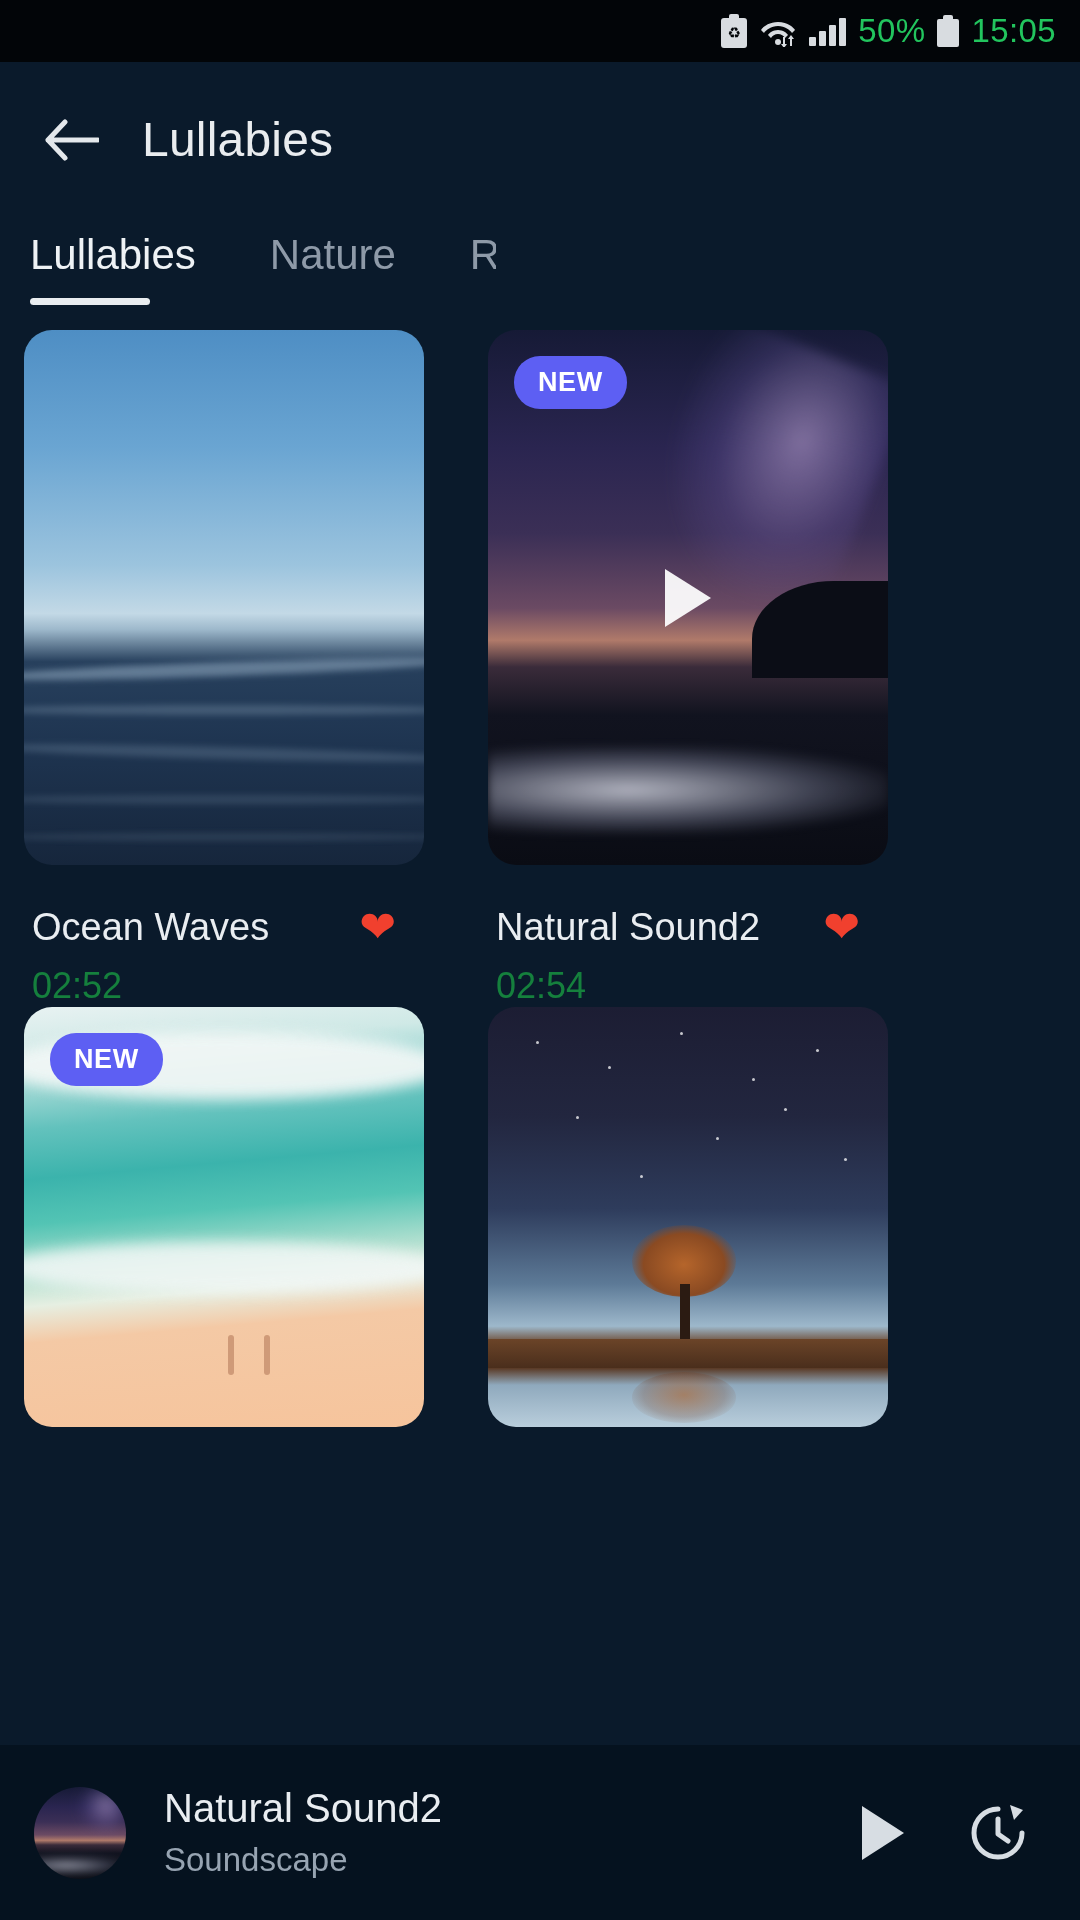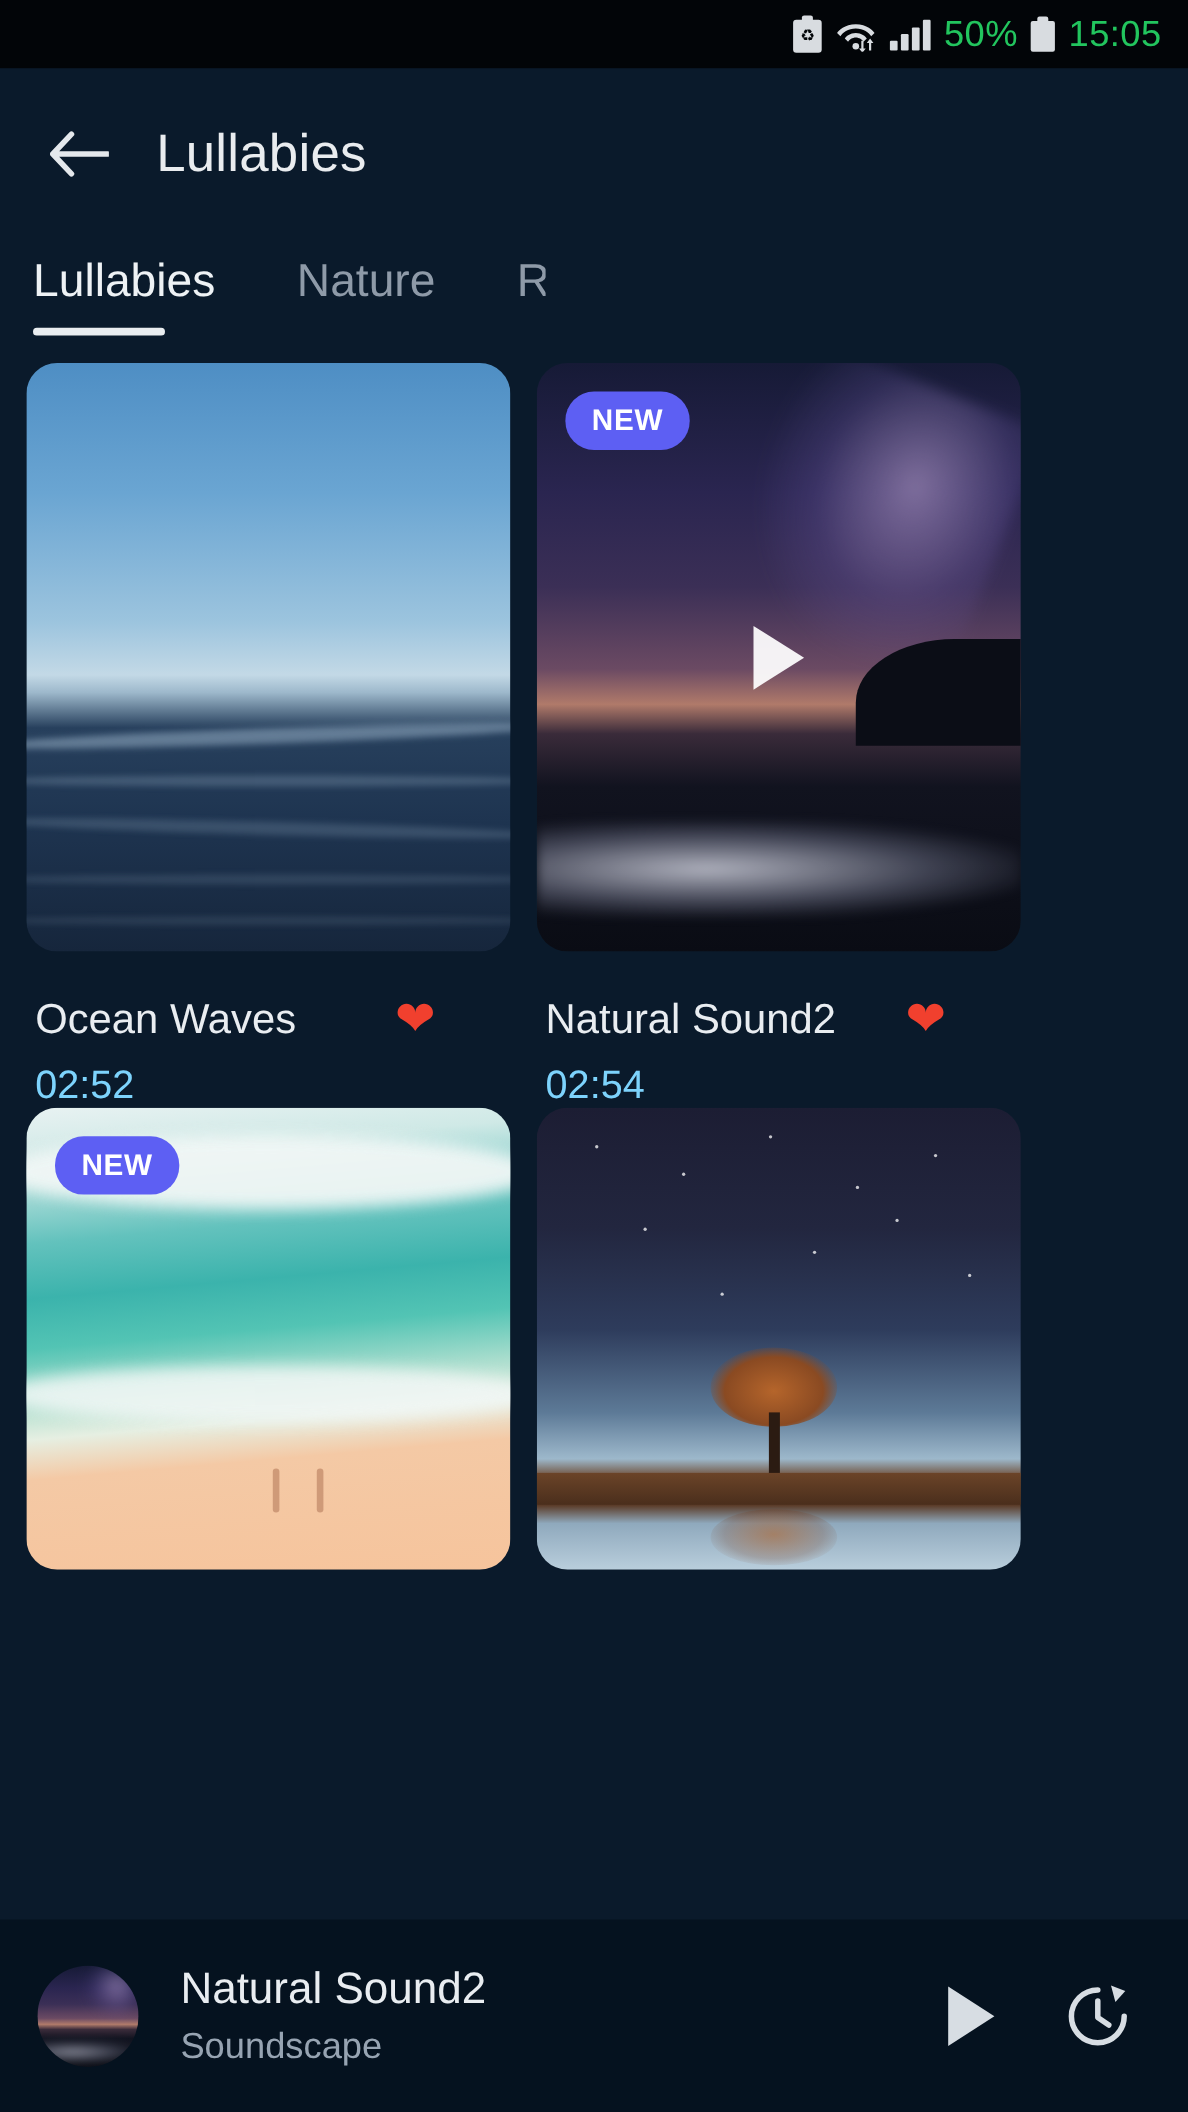--- a/index.html
+++ b/index.html
@@ -43,27 +43,27 @@
   .tabs { position: absolute; top: 217px; left: 0; width: 1080px; height: 105px; display: flex; align-items: flex-start; padding-left: 30px; }
   .tab { position: relative; color: #8e9aa8; font-size: 42px; white-space: nowrap; padding: 14px 0 0 0; margin-right: 74px; }
   .tab.active { color: #eef2f5; }
   .tab.active .ind { position: absolute; left: 0; bottom: -26px; width: 120px; height: 7px; background: #e9edf0; border-radius: 4px; }
   .tab.clipped { margin-right: 0; overflow: hidden; width: 26px; }
 
   
   .grid { position: absolute; top: 330px; left: 0; width: 1080px; }
   .row { display: flex; }
   .cell { width: 440px; margin-left: 24px; }
-  .thumb { position: relative; width: 440px; height: 535px; border-radius: 28px; overflow: hidden; }
+  .thumb { position: relative; width: 400px; height: 535px; border-radius: 28px; overflow: hidden; }
   .thumb.sq { height: 420px; }
   .meta { padding: 40px 0 0 8px; width: 400px; }
   .meta-top { display: flex; align-items: center; justify-content: space-between; }
   .track-title { color: #e9edf1; font-size: 38px; }
   .heart { color: #f1402e; font-size: 44px; line-height: 1; margin-right: 28px; }
-  .track-dur { color: #7dd3fc; font-size: 36px; margin-top: 16px; }
+  .track-dur { color: #15803d; font-size: 36px; margin-top: 16px; }
 
   .badge-new {
     position: absolute; top: 26px; left: 26px;
     background: #5d5ff3; color: #ffffff;
     font-size: 27px; font-weight: bold; letter-spacing: .6px;
     padding: 11px 24px; border-radius: 26px;
   }
   .play-overlay {
     position: absolute; left: 50%; top: 50%; transform: translate(-50%,-50%);
     width: 0; height: 0; border-left: 46px solid rgba(255,255,255,.93);

